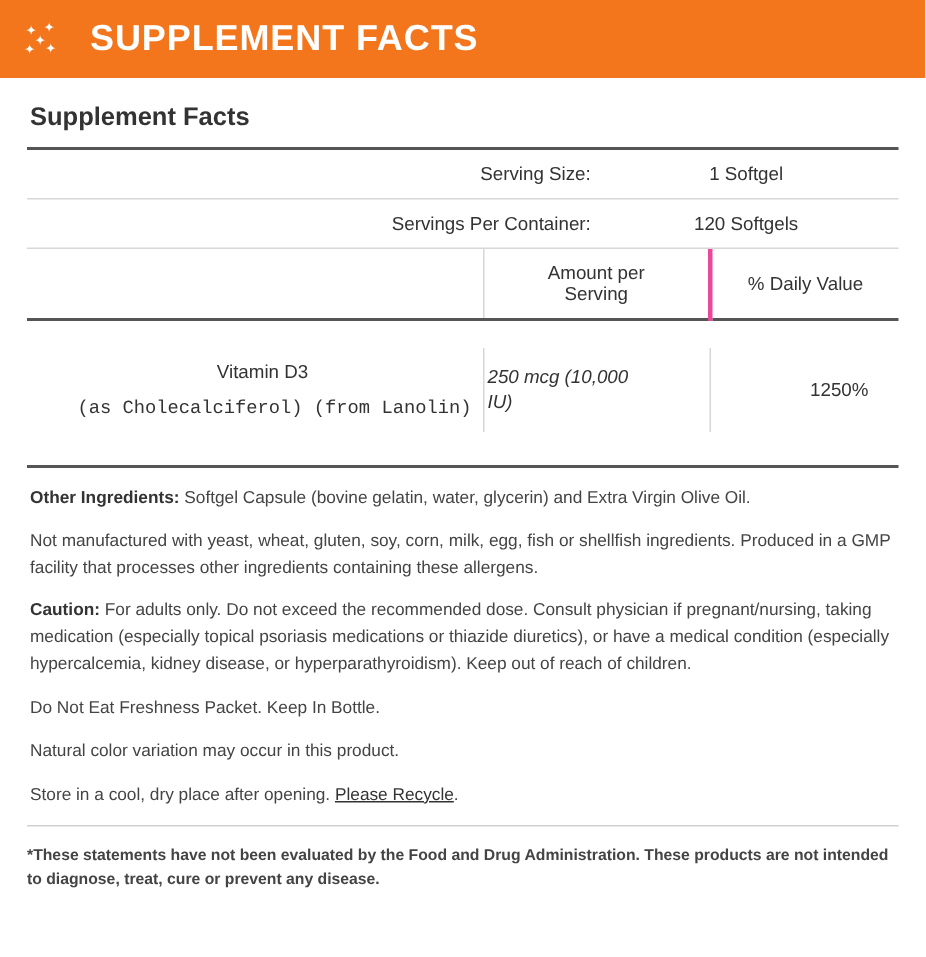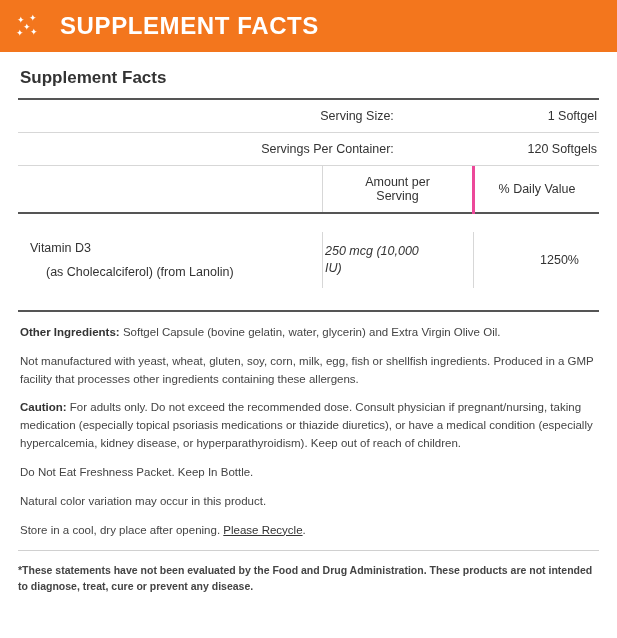--- a/index.html
+++ b/index.html
@@ -66,42 +66,42 @@
     width: 100%;
     border-collapse: collapse;
     font-size: 12.5px;
   }
   table.facts td {
     padding: 9px 2px;
     vertical-align: middle;
   }
   .srow td { border-bottom: 1px solid #d7d7d7; }
   .srow .label { text-align: right; }
-  .srow .value { text-align: right; }
+  .srow .value { text-align: center; }
 
   .hdr-row td {
     font-size: 12.5px;
     text-align: center;
     padding-top: 12px;
     padding-bottom: 10px;
     vertical-align: bottom;
   }
   .hdr-row td.blank { border: none; }
   .hdr-row td.amount {
     border-left: 1px solid #d7d7d7;
     border-right: 3px solid #ec4899;
     width: 145px;
   }
   .hdr-row td.dv { width: 120px; margin-left: 43px; }
 
   .nut-sep td { border-top: 2px solid #555555; padding: 0; height: 0; }
 
   .nut-row td { padding: 10px 2px; }
-  .nut-row td.name { text-align: left; padding-left: 12px; }
-  .nut-row td.name .sub { display: block; padding-left: 16px; padding-top: 10px; }
+  .nut-row td.name { text-align: center; padding-left: 12px; }
+  .nut-row td.name .sub { display: block; padding-left: 16px; padding-top: 10px; font-family: Liberation Mono, monospace; }
   .nut-row td.amt {
     text-align: left;
     border-left: 1px solid #d7d7d7;
     border-right: 1px solid #d7d7d7;
     line-height: 1.35;
     font-style: italic;
   }
   .nut-row td.dvv { text-align: center; padding-left: 48px; }
 
   .bottom-rule { border-top: 2px solid #555555; margin-top: 22px; }

